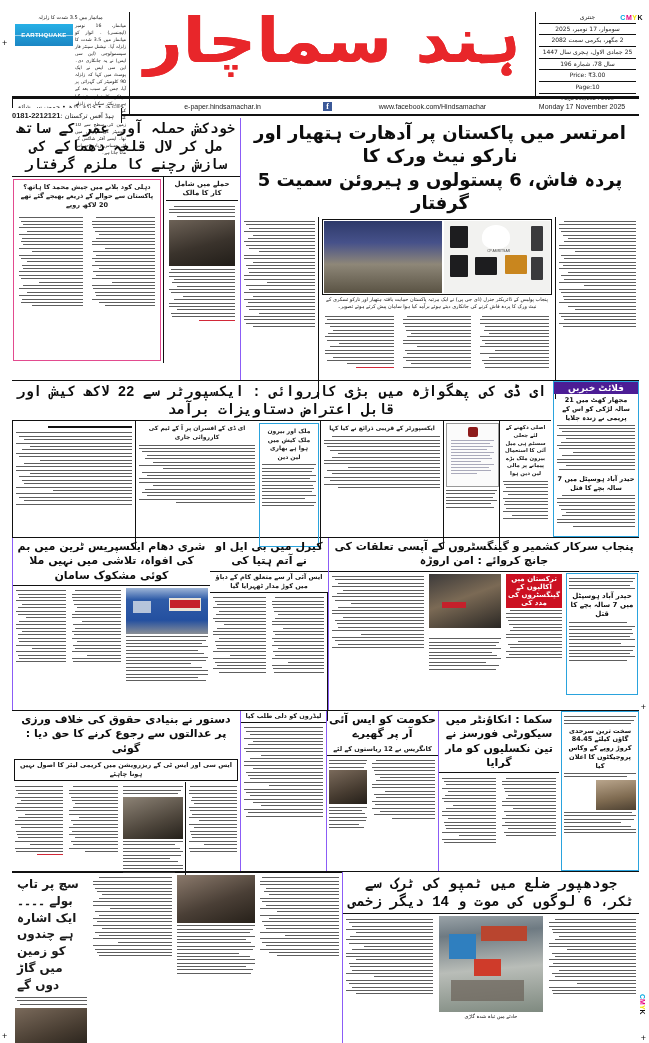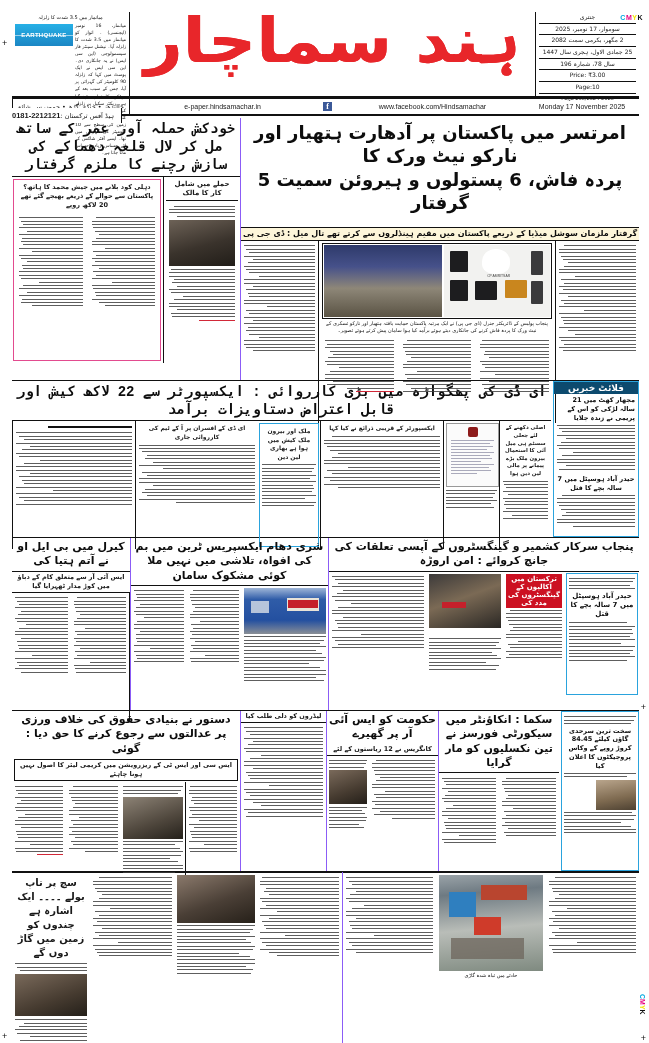--- a/index.html
+++ b/index.html
@@ -99,21 +99,21 @@
   .tl.hdr{height:2px;background:#111;width:72%;margin:3px 0 4px 0;opacity:1}
 
   .ph{background:#bfc6cc;position:relative;overflow:hidden;}
   .cap{font-family:"DejaVu Sans",sans-serif;direction:rtl;text-align:center;
        font-size:5px;line-height:1.4;padding:1px 2px;color:#111;}
 
   
   .box-pink{border:1px solid #e24b8f;}
   .box-blue{border:1px solid #2aa3dd;}
   .box-black{border:1px solid #111;}
-  .flash-head{background:#0c4a6e;color:#fff;text-align:center;font-weight:bold;
+  .flash-head{background:#4c1d95;color:#fff;text-align:center;font-weight:bold;
               font-size:9px;padding:1px 8px;font-family:"DejaVu Sans",sans-serif;
               direction:rtl;}
   .redband{background:#cc1122;color:#fff;text-align:center;font-size:7px;
            font-weight:bold;font-family:"DejaVu Sans",sans-serif;direction:rtl;
            padding:1px 0;}
 
   
   .photo-portrait{background:linear-gradient(165deg,#6d6257,#3a332c 55%,#211d18);}
   .photo-presser{background:linear-gradient(180deg,#2e3a6a 0%,#46518a 30%,#8e8778 60%,#5a5344 100%);}
   .photo-guns{background:#f2f2f0;}
@@ -292,22 +292,21 @@
                 <div class="tl s3"></div>
                 <div class="tl s7"></div>
               <div class="tl red"></div>
             </div>
           </div>
         </div>
       </div>
 
       <div class="col vsep" style="flex:1">
         <div class="hl hl-xl" style="padding:3px 4px 0 4px">امرتسر میں پاکستان پر آدھارت ہتھیار اور نارکو نیٹ ورک کا</div>
-        <div class="hl hl-xl" style="padding:0 4px 12px 4px">پردہ فاش، 6 پستولوں و ہیروئن سمیت 5 گرفتار</div>
-        <div class="kicker hl hl-xs" style="background:#fdf6da">گرفتار ملزمان سوشل میڈیا کے ذریعے پاکستان میں مقیم ہینڈلروں سے کرتے تھے تال میل : ڈی جی پی</div>
+        <div class="hl hl-xl" style="padding:0 4px 2px 4px">پردہ فاش، 6 پستولوں و ہیروئن سمیت 5 گرفتار</div>
 
         <div style="display:flex;height:182px">
 
           <div class="body-col" style="flex:0 0 78px;border-right:1px solid #111">
             <div class="tl s1"></div>
               <div class="tl s3"></div>
               <div class="tl s2"></div>
               <div class="tl s5"></div>
             <div class="tl s4"></div>
               <div class="tl s7"></div>
@@ -578,21 +577,21 @@
               <div class="tl s5"></div>
               <div class="tl s6"></div>
               <div class="tl s1"></div>
           </div>
         </div>
       </div>
 
       <div class="col box-blue" style="flex:0 0 86px;margin-left:2px">
         <div class="flash-head">فلائٹ خبریں</div>
         <div class="body-col" style="padding:2px 3px">
-          <div class="hl hl-xs" style="text-align:right;font-size:6.5px;line-height:1.35">مجھار کھٹ میں 21 سالہ لڑکی کو اس کے پریمی نے زندہ جلایا</div>
+          <div class="hl hl-xs" style="text-align:center;font-size:6.5px;line-height:1.35">مجھار کھٹ میں 21 سالہ لڑکی کو اس کے پریمی نے زندہ جلایا</div>
           <div class="tl s1"></div>
             <div class="tl s3"></div>
             <div class="tl s2"></div>
             <div class="tl s5"></div>
           <div class="tl s4"></div>
             <div class="tl s7"></div>
             <div class="tl s1"></div>
             <div class="tl s3"></div>
           <div class="tl s6"></div>
             <div class="tl s2"></div>
@@ -611,77 +610,20 @@
             <div class="tl s4"></div>
             <div class="tl s2"></div>
             <div class="tl s5"></div>
           <div class="tl s1"></div>
             <div class="tl s6"></div>
         </div>
       </div>
     </div>
 
     <div class="band" style="height:172px">
-
-      <div class="col" style="flex:0 0 118px">
-        <div class="hl hl-md" style="padding:2px 2px 0 2px">کیرل میں بی ایل او نے آتم ہتیا کی</div>
-        <div class="subhead" style="border-top:1px solid #111;border-bottom:1px solid #111;margin-top:2px">ایس آئی آر سے متعلق کام کے دباؤ میں کوڑ مدار ٹھہرایا گیا</div>
-        <div style="display:flex;height:128px">
-          <div class="body-col" style="flex:1">
-            <div class="tl s1"></div>
-              <div class="tl s3"></div>
-              <div class="tl s2"></div>
-              <div class="tl s5"></div>
-            <div class="tl s4"></div>
-              <div class="tl s7"></div>
-              <div class="tl s1"></div>
-              <div class="tl s3"></div>
-            <div class="tl s6"></div>
-              <div class="tl s2"></div>
-              <div class="tl s5"></div>
-              <div class="tl s1"></div>
-            <div class="tl s4"></div>
-              <div class="tl s3"></div>
-              <div class="tl s7"></div>
-              <div class="tl s2"></div>
-            <div class="tl s5"></div>
-              <div class="tl s8"></div>
-              <div class="tl s1"></div>
-              <div class="tl s3"></div>
-            <div class="tl s2"></div>
-              <div class="tl s5"></div>
-              <div class="tl s4"></div>
-          </div>
-          <div class="body-col" style="flex:1;border-right:1px solid #111">
-            <div class="tl s2"></div>
-              <div class="tl s5"></div>
-              <div class="tl s1"></div>
-              <div class="tl s3"></div>
-            <div class="tl s7"></div>
-              <div class="tl s4"></div>
-              <div class="tl s2"></div>
-              <div class="tl s5"></div>
-            <div class="tl s1"></div>
-              <div class="tl s6"></div>
-              <div class="tl s3"></div>
-              <div class="tl s2"></div>
-            <div class="tl s5"></div>
-              <div class="tl s7"></div>
-              <div class="tl s1"></div>
-              <div class="tl s4"></div>
-            <div class="tl s3"></div>
-              <div class="tl s2"></div>
-              <div class="tl s5"></div>
-              <div class="tl s8"></div>
-            <div class="tl s1"></div>
-              <div class="tl s3"></div>
-              <div class="tl s7"></div>
-          </div>
-        </div>
-      </div>
 
       <div class="col vsep" style="flex:0 0 198px">
         <div class="hl hl-md" style="padding:2px 3px">شری دھام ایکسپریس ٹرین میں بم کی افواہ، تلاشی میں نہیں ملا کوئی مشکوک سامان</div>
         <div class="hr1"></div>
         <div style="display:flex;height:124px">
           <div class="body-col" style="flex:1">
             <div class="tl s1"></div>
               <div class="tl s3"></div>
               <div class="tl s2"></div>
               <div class="tl s5"></div>
@@ -741,20 +683,77 @@
             <div class="tl s4"></div>
               <div class="tl s7"></div>
               <div class="tl s1"></div>
               <div class="tl s3"></div>
             <div class="tl s6"></div>
               <div class="tl s2"></div>
               <div class="tl s5"></div>
               <div class="tl s1"></div>
             <div class="tl s4"></div>
               <div class="tl s3"></div>
+          </div>
+        </div>
+      </div>
+
+      <div class="col" style="flex:0 0 118px">
+        <div class="hl hl-md" style="padding:2px 2px 0 2px">کیرل میں بی ایل او نے آتم ہتیا کی</div>
+        <div class="subhead" style="border-top:1px solid #111;border-bottom:1px solid #111;margin-top:2px">ایس آئی آر سے متعلق کام کے دباؤ میں کوڑ مدار ٹھہرایا گیا</div>
+        <div style="display:flex;height:128px">
+          <div class="body-col" style="flex:1">
+            <div class="tl s1"></div>
+              <div class="tl s3"></div>
+              <div class="tl s2"></div>
+              <div class="tl s5"></div>
+            <div class="tl s4"></div>
+              <div class="tl s7"></div>
+              <div class="tl s1"></div>
+              <div class="tl s3"></div>
+            <div class="tl s6"></div>
+              <div class="tl s2"></div>
+              <div class="tl s5"></div>
+              <div class="tl s1"></div>
+            <div class="tl s4"></div>
+              <div class="tl s3"></div>
+              <div class="tl s7"></div>
+              <div class="tl s2"></div>
+            <div class="tl s5"></div>
+              <div class="tl s8"></div>
+              <div class="tl s1"></div>
+              <div class="tl s3"></div>
+            <div class="tl s2"></div>
+              <div class="tl s5"></div>
+              <div class="tl s4"></div>
+          </div>
+          <div class="body-col" style="flex:1;border-right:1px solid #111">
+            <div class="tl s2"></div>
+              <div class="tl s5"></div>
+              <div class="tl s1"></div>
+              <div class="tl s3"></div>
+            <div class="tl s7"></div>
+              <div class="tl s4"></div>
+              <div class="tl s2"></div>
+              <div class="tl s5"></div>
+            <div class="tl s1"></div>
+              <div class="tl s6"></div>
+              <div class="tl s3"></div>
+              <div class="tl s2"></div>
+            <div class="tl s5"></div>
+              <div class="tl s7"></div>
+              <div class="tl s1"></div>
+              <div class="tl s4"></div>
+            <div class="tl s3"></div>
+              <div class="tl s2"></div>
+              <div class="tl s5"></div>
+              <div class="tl s8"></div>
+            <div class="tl s1"></div>
+              <div class="tl s3"></div>
+              <div class="tl s7"></div>
           </div>
         </div>
       </div>
 
       <div class="col vsep" style="flex:1">
         <div class="hl hl-md" style="padding:2px 3px">پنجاب سرکار کشمیر و گینگسٹروں کے آپسی تعلقات کی جانچ کروائے : امن اروڑہ</div>
         <div class="hr1"></div>
         <div style="display:flex;height:124px">
           <div class="body-col" style="flex:1">
             <div class="tl s1"></div>
@@ -1070,21 +1069,21 @@
           <div class="tl s1"></div>
       </div>
     </div>
 
     <div class="band" style="height:180px;border-bottom:2px solid #111">
 
       <div class="col" style="flex:0 0 330px">
         <div class="hr1"></div>
         <div style="display:flex;height:146px">
           <div class="body-col" style="flex:0 0 78px">
-            <div class="subhead" style="font-size:10px;text-align:center">سچ پر تاپ بولے ۔۔۔۔ ایک اشارہ ہے چندوں کو زمین میں گاڑ دوں گے</div>
+            <div class="subhead" style="font-size:12px;text-align:left">سچ پر تاپ بولے ۔۔۔۔ ایک اشارہ ہے چندوں کو زمین میں گاڑ دوں گے</div>
             <div class="tl s1"></div>
               <div class="tl s3"></div>
               <div class="tl s2"></div>
             <div class="ph photo-man" style="width:100%;height:42px;margin:3px 0"></div>
             <div class="tl s5"></div>
               <div class="tl s4"></div>
               <div class="tl s7"></div>
               <div class="tl s1"></div>
             <div class="tl s3"></div>
               <div class="tl s6"></div>
@@ -1159,20 +1158,21 @@
               <div class="tl s3"></div>
             <div class="tl s2"></div>
               <div class="tl s5"></div>
               <div class="tl s4"></div>
               <div class="tl s6"></div>
           </div>
         </div>
       </div>
 
       <div class="col vsep" style="flex:1">
+        <div class="hl hl-lg" style="padding:3px 3px 2px 3px">جودھپور ضلع میں ٹمپو کی ٹرک سے ٹکر، 6 لوگوں کی موت و 14 دیگر زخمی</div>
         <div class="hr1"></div>
         <div style="display:flex;height:146px">
           <div class="body-col" style="flex:1">
             <div class="tl s1"></div>
               <div class="tl s3"></div>
               <div class="tl s2"></div>
               <div class="tl s5"></div>
             <div class="tl s4"></div>
               <div class="tl s7"></div>
               <div class="tl s1"></div>

